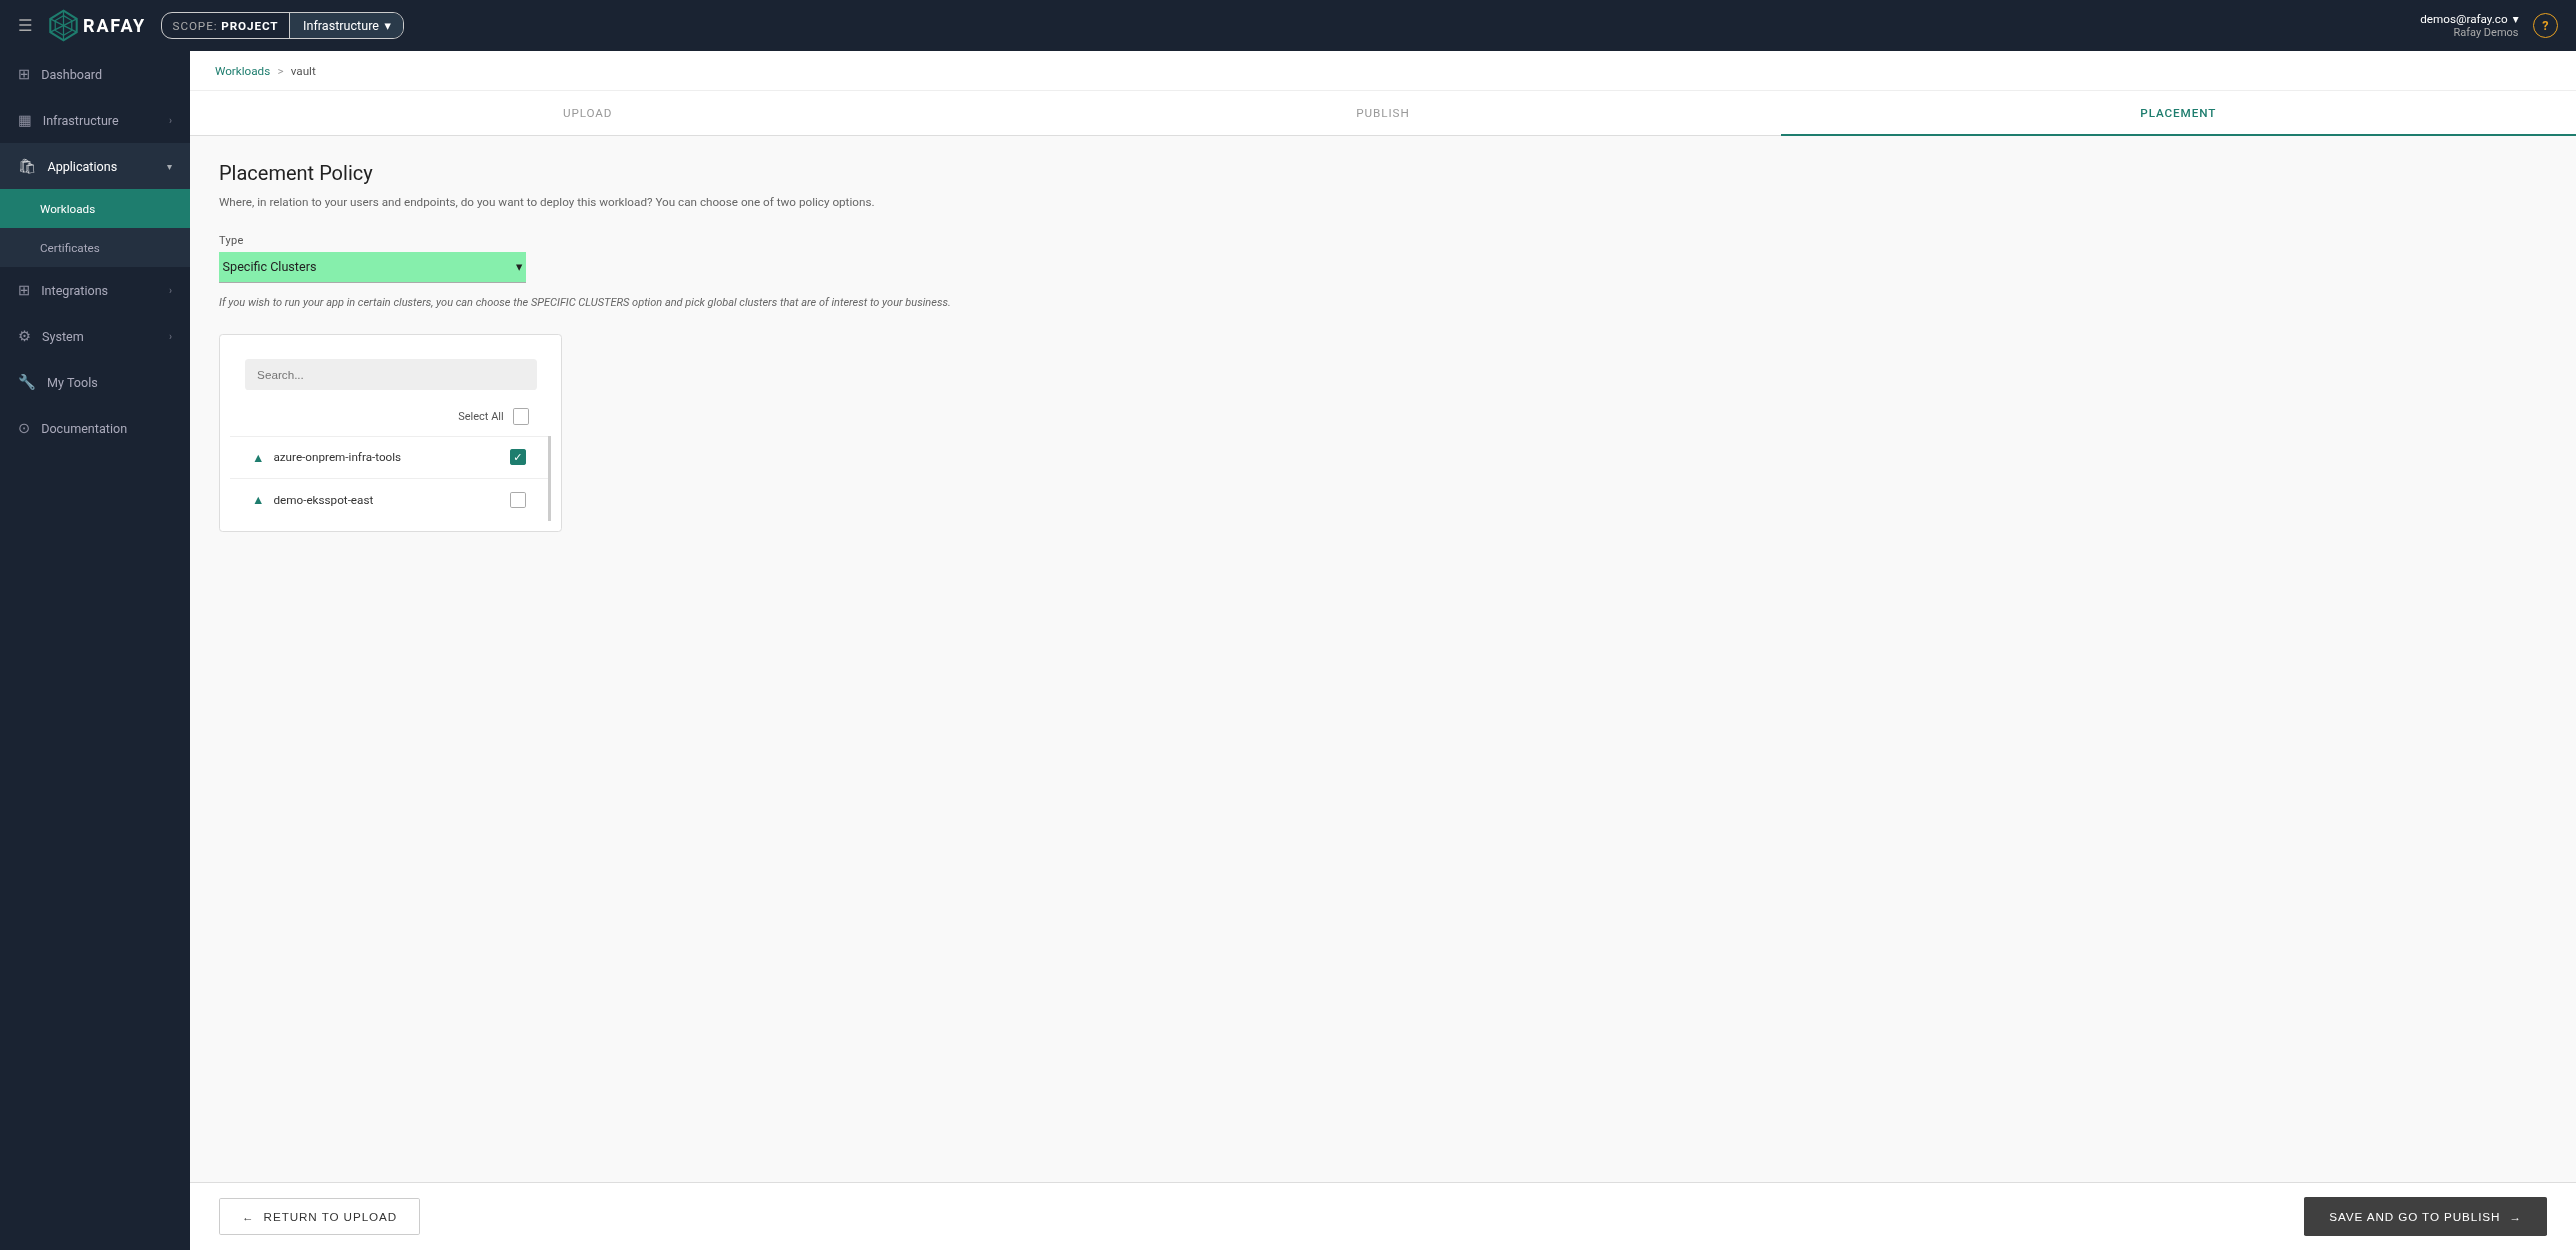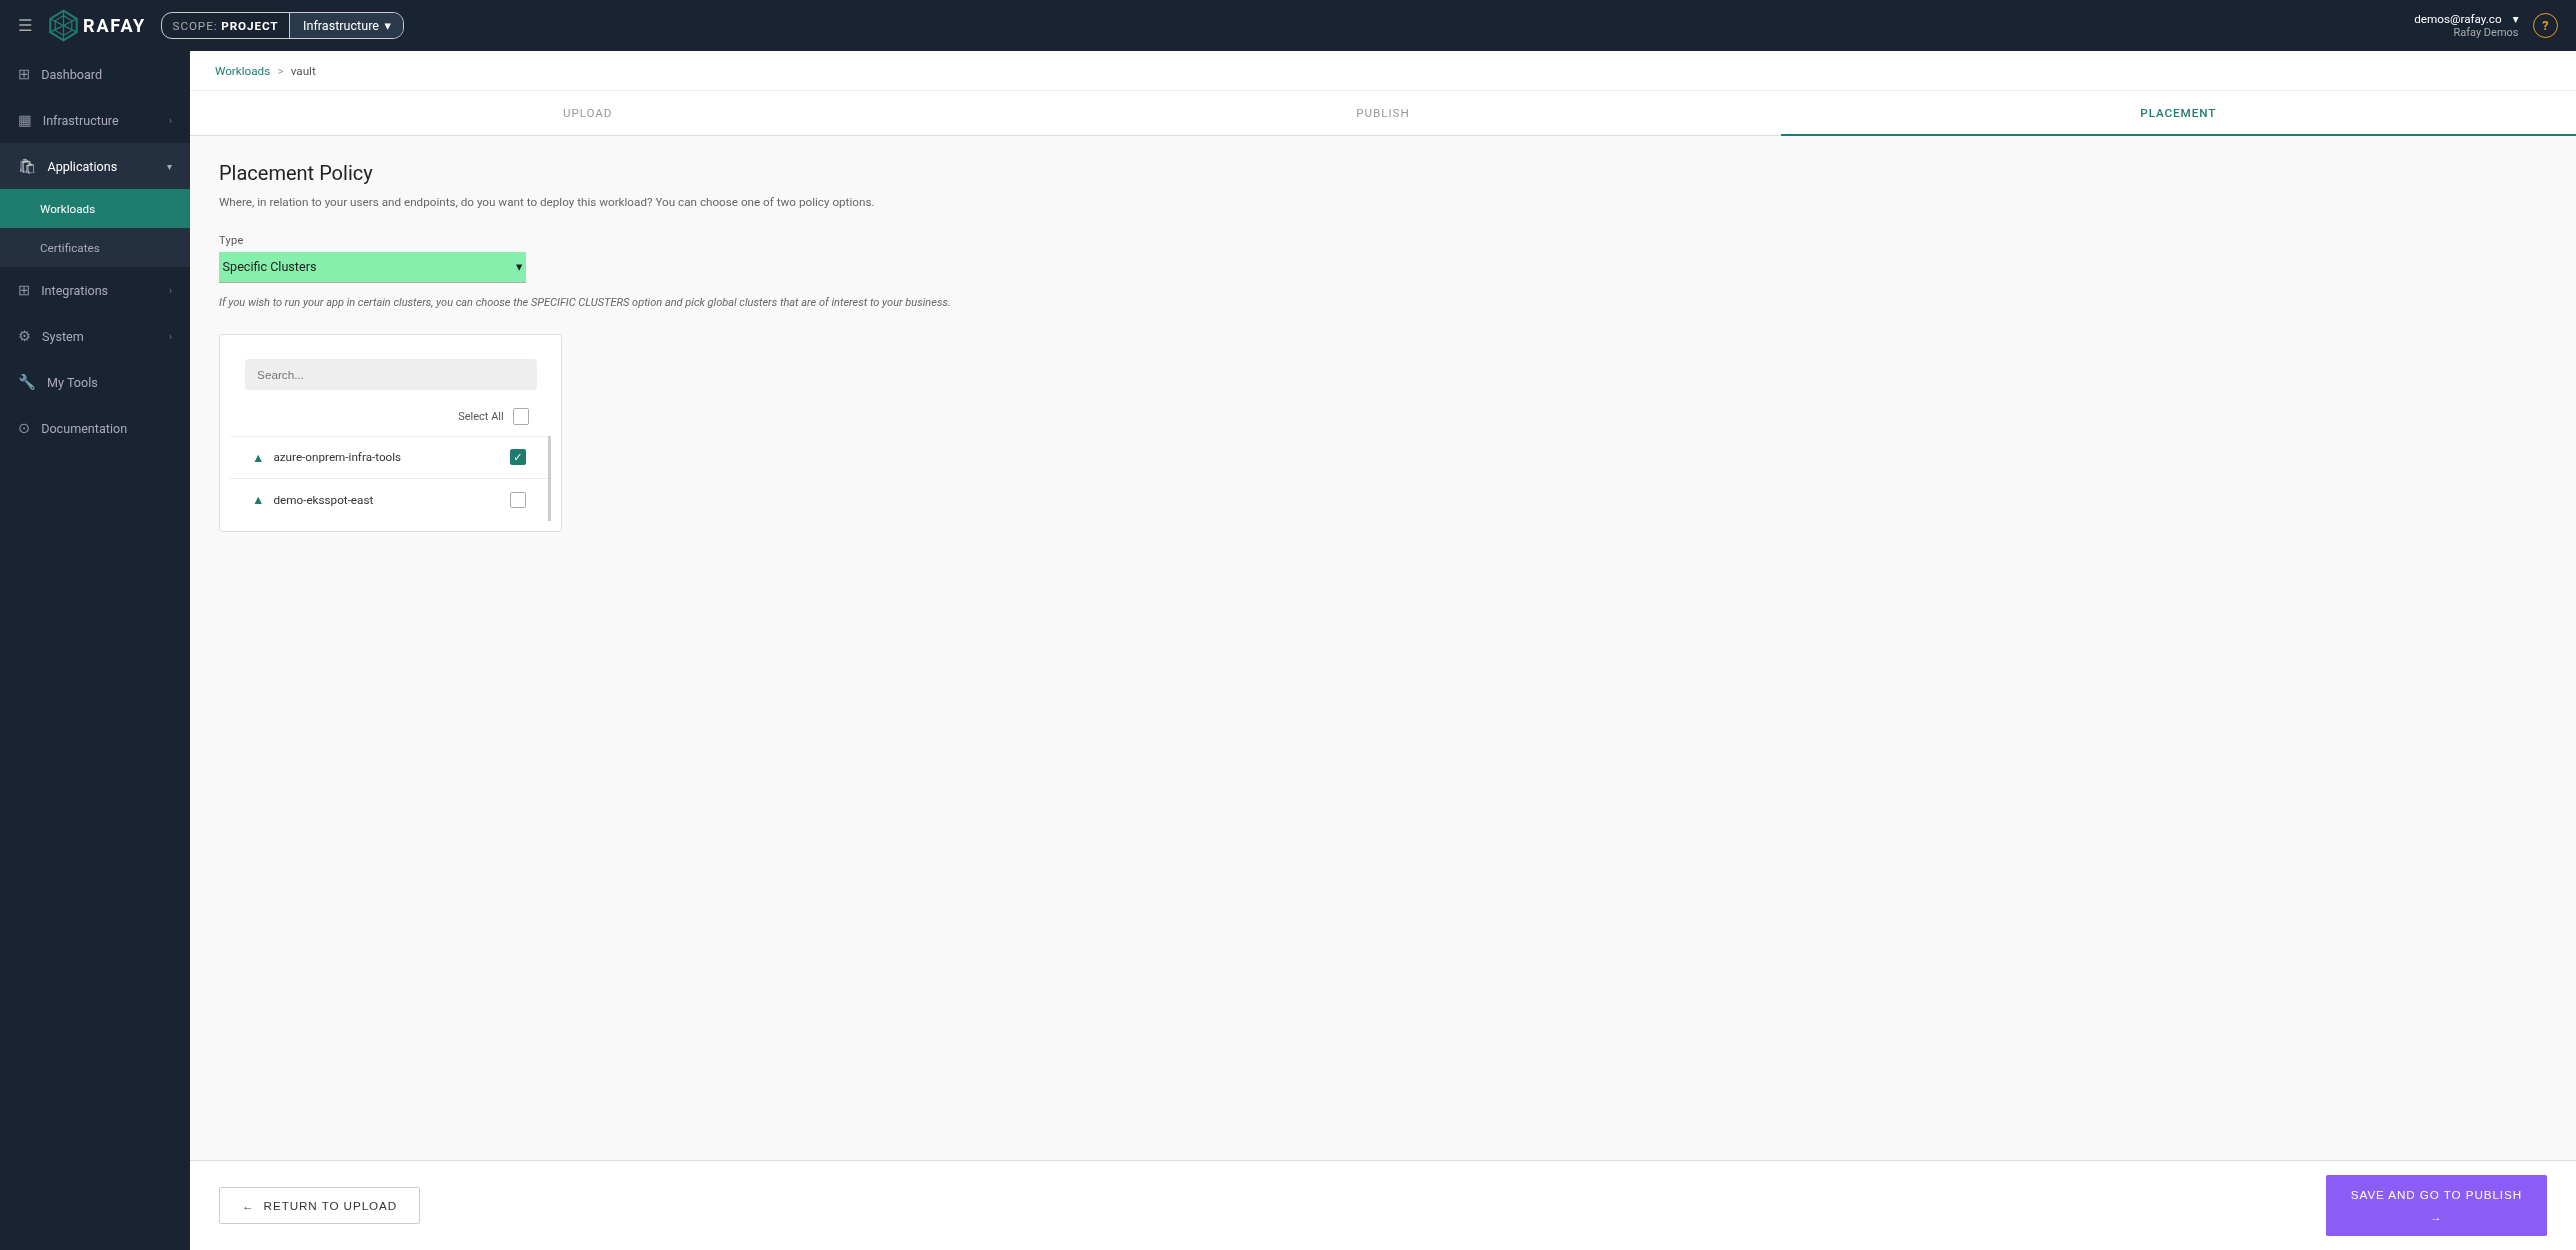--- a/index.html
+++ b/index.html
@@ -20,21 +20,21 @@
       overflow: hidden; background: transparent;
     }
     .scope-label { color: #aaa; font-size: 11.7px; padding: 5.4px 11px; letter-spacing: 0.9px; }
     .scope-label strong { color: white; }
     .scope-dropdown {
       display: flex; align-items: center; gap: 5.4px; background: #2a3a4a;
       color: white; font-size: 12.6px; padding: 5.4px 12.6px; cursor: pointer; border-left: 1.4px solid #ccc;
     }
     .header-right { display: flex; align-items: center; gap: 14.5px; }
     .user-info { text-align: right; cursor: pointer; }
-    .user-email { color: white; font-size: 11.7px; display: flex; align-items: center; gap: 11px; }
+    .user-email { color: white; font-size: 11.7px; display: flex; align-items: center; gap: 5px; }
     .user-org { color: #aaa; font-size: 11px; }
     .help-icon { width: 25px; height: 25px; border-radius: 50%; border: 1.8px solid #e8a020; color: #e8a020; display: flex; align-items: center; justify-content: center; font-size: 12.6px; font-weight: bold; cursor: pointer; }
 
     
     .layout { display: flex; flex: 1; overflow: hidden; }
 
     
     .sidebar { width: 190px; background: #1a2332; display: flex; flex-direction: column; overflow-y: auto; flex-shrink: 0; }
     .sidebar-item {
       display: flex; align-items: center; gap: 11px; padding: 14.5px 18px;
@@ -120,23 +120,23 @@
     .footer {
       display: flex; align-items: center; justify-content: space-between;
       padding: 14.5px 29px; background: white; border-top: 0.9px solid #ddd; flex-shrink: 0;
     }
     .btn-return {
       display: flex; align-items: center; gap: 9px; border: 1.4px solid #ccc;
       background: white; padding: 11px 22px; font-size: 11.7px; letter-spacing: 0.9px;
       color: #333; cursor: pointer; border-radius: 1.8px; font-weight: 500;
     }
     .btn-save {
-      display: flex; align-items: center; gap: 9px; background: #8b5cf6;
+      display: flex; align-items: center; gap: 9px; background: #404040;
       color: white; border: none; padding: 12.6px 25px; font-size: 11.7px;
-      letter-spacing: 0.9px; cursor: pointer; border-radius: 1.8px; font-weight: 500; flex-direction: column;
+      letter-spacing: 0.9px; cursor: pointer; border-radius: 1.8px; font-weight: 500;
     }
   </style>
 </head>
 <body>
 
 <div class="header">
   <div class="header-left">
     <span class="hamburger">☰</span>
     <div class="logo">
       <svg class="logo-icon" viewBox="0 0 40 40">

